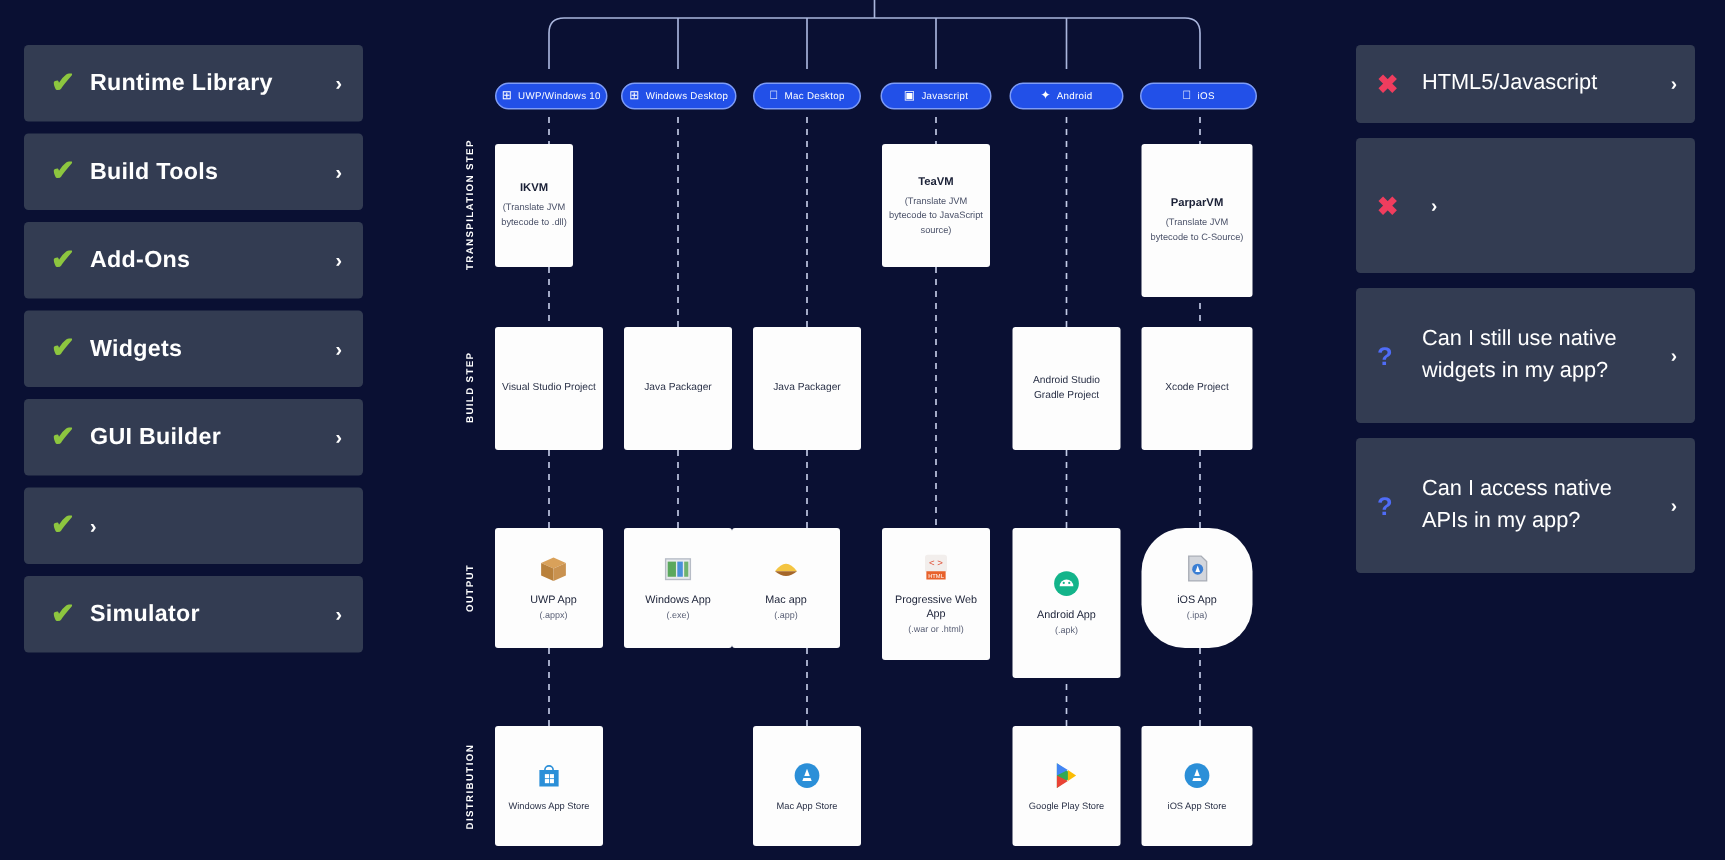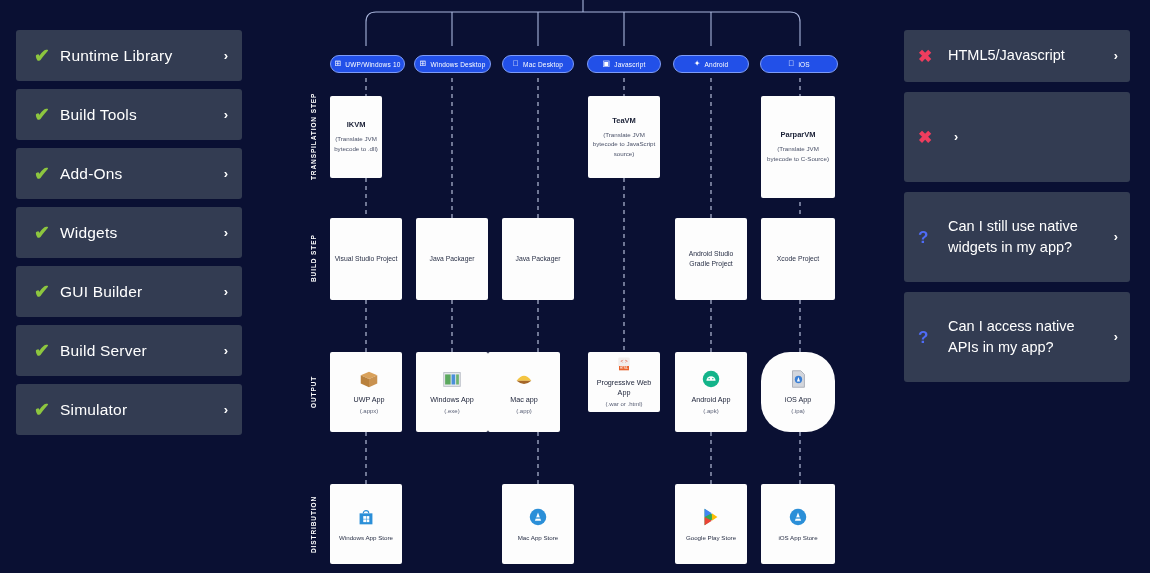--- a/index.html
+++ b/index.html
@@ -23,21 +23,21 @@
     display: flex; align-items: center;
     margin-bottom: 8px;
     padding: 0 14px 0 18px;
     position: relative;
   }
   .side-check {
     color: #8dc63f; font-size: 19px; font-weight: bold;
     line-height: 1; width: 26px; flex: 0 0 26px;
   }
   .side-label {
-    color: #ffffff; font-size: 15.5px; font-weight: normal;
+    color: #ffffff; font-size: 15.5px; font-weight: bold;
     letter-spacing: .2px; flex: 1 1 auto;
   }
   .side-chev {
     color: #ffffff; font-size: 13px; font-weight: bold;
   }
 
   
   #rightpanel {
     position: absolute; left: 904px; top: 30px;
     width: 226px;
@@ -142,21 +142,20 @@
       <span class="side-label">Widgets</span>
       <span class="side-chev">›</span>
     </div>
     <div class="side-card">
       <span class="side-check">✔</span>
       <span class="side-label">GUI Builder</span>
       <span class="side-chev">›</span>
     </div>
     <div class="side-card">
       <span class="side-check">✔</span>
-      <span class="side-label">Build Server</span>
       <span class="side-chev">›</span>
     </div>
     <div class="side-card">
       <span class="side-check">✔</span>
       <span class="side-label">Simulator</span>
       <span class="side-chev">›</span>
     </div>
   </div>
 
   <div id="rightpanel">
@@ -300,31 +299,31 @@
       <div class="oext">(.exe)</div>
     </div>
     <div class="wbox" style="left:188px; top:352px; width:72px; height:80px;">
       <svg class="ico" viewBox="0 0 24 24">
         <path d="M4 14 Q12 3 20 14 Z" fill="#f4c542"></path>
         <path d="M4 14 Q12 21 20 14 Z" fill="#a5672a"></path>
       </svg>
       <div class="oname">Mac app</div>
       <div class="oext">(.app)</div>
     </div>
-    <div class="wbox" style="left:288px; top:352px; width:72px; height:60px;">
+    <div class="wbox" style="left:288px; top:352px; width:72px; height:88px;">
       <svg class="ico" viewBox="0 0 24 24">
         <rect x="4" y="2" width="16" height="13" rx="2" fill="#f2eeec"></rect>
         <text x="12" y="10" font-size="7" fill="#e0533a" text-anchor="middle" font-family="Liberation Sans, sans-serif">&lt; &gt;</text>
         <rect x="5" y="14" width="14" height="6" fill="#e8622c"></rect>
         <text x="12" y="18.8" font-size="4.2" fill="#ffffff" text-anchor="middle" font-family="Liberation Sans, sans-serif">HTML</text>
       </svg>
       <div class="oname">Progressive Web App</div>
       <div class="oext">(.war or .html)</div>
     </div>
-    <div class="wbox" style="left:375px; top:352px; width:72px; height:80px;">
+    <div class="wbox" style="left:375px; top:352px; width:72px; height:100px;">
       <svg class="ico" viewBox="0 0 24 24">
         <circle cx="12" cy="12" r="9" fill="#13b48a"></circle>
         <path d="M7 14 a5 5 0 0 1 10 0 Z" fill="#ffffff"></path>
         <circle cx="10" cy="11.6" r="0.8" fill="#13b48a"></circle>
         <circle cx="14" cy="11.6" r="0.8" fill="#13b48a"></circle>
       </svg>
       <div class="oname">Android App</div>
       <div class="oext">(.apk)</div>
     </div>
     <div class="wbox" style="left:461px; top:352px; width:74px; height:80px;border-radius:29px;">

